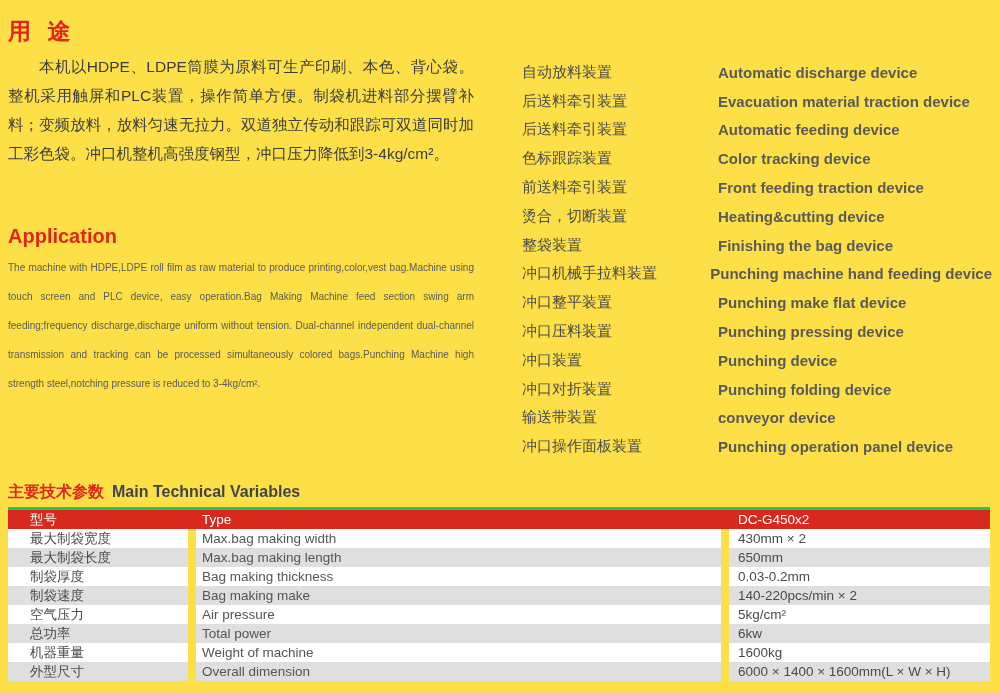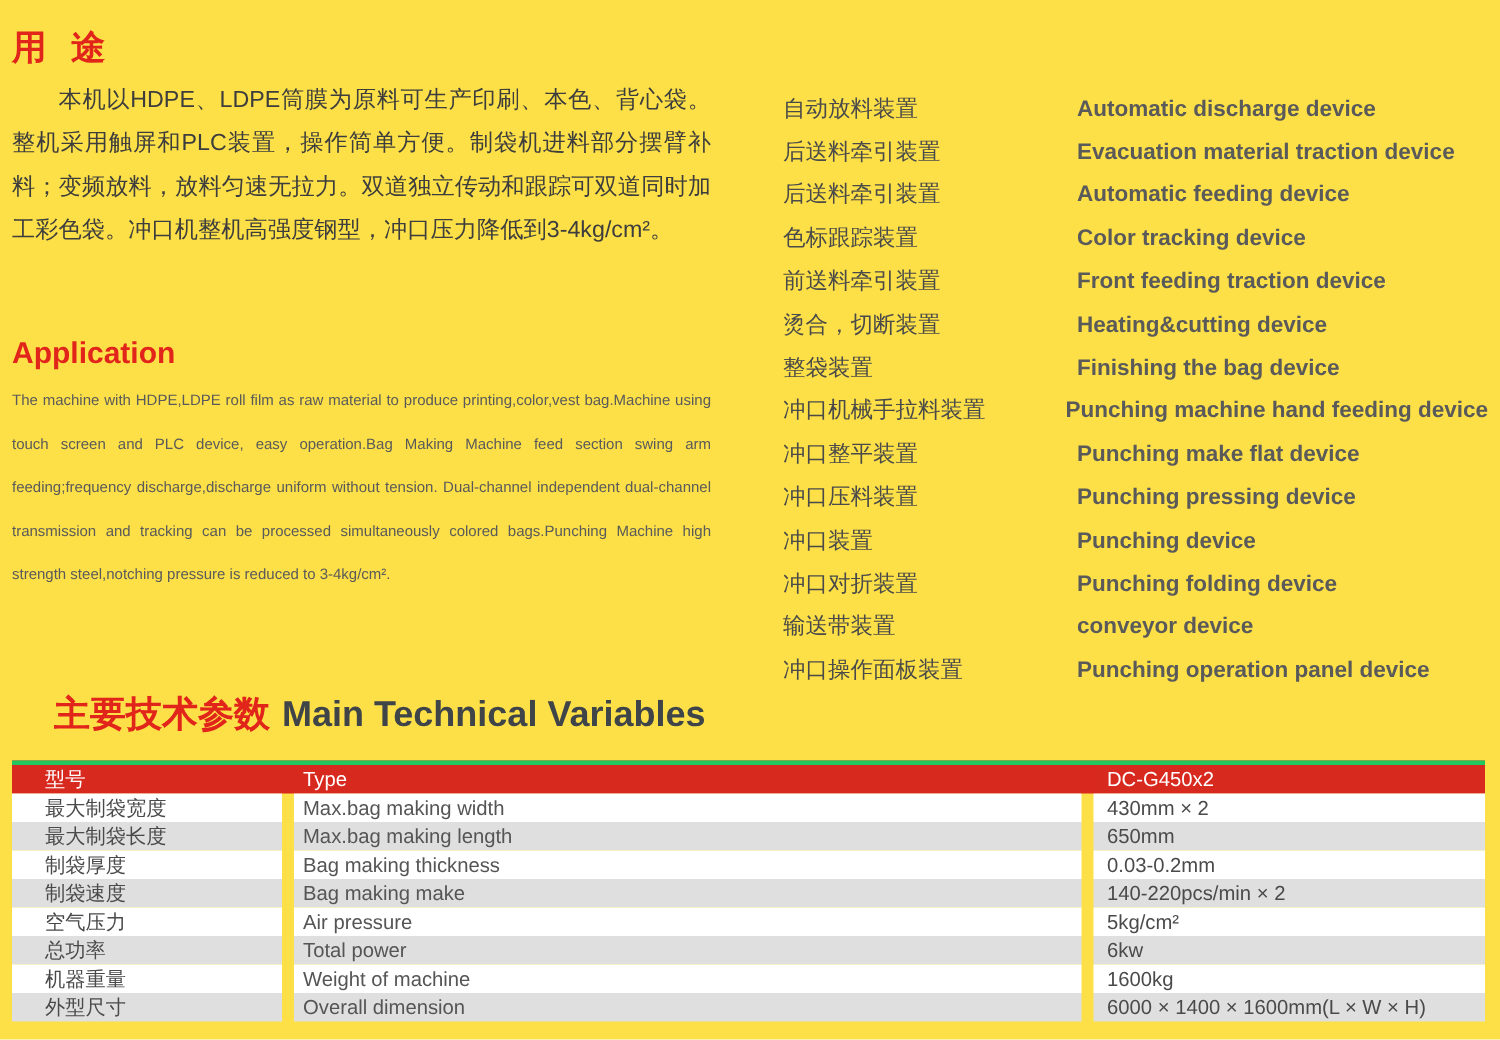--- a/index.html
+++ b/index.html
@@ -30,21 +30,21 @@
   .devices{
     position:absolute;left:522px;top:58px;width:470px;
   }
   .device-row{
     display:flex;height:28.8px;align-items:center;
   }
   .device-zh{width:196px;font-size:15px;color:#4a4a4a;}
   .device-en{font-size:15px;color:#5a5a5a;white-space:nowrap;font-weight:bold;}
   
   .specs-title{
-    position:absolute;left:8px;top:460px;font-size:24px;font-weight:bold;margin-left:28px;
+    position:absolute;left:8px;top:482px;font-size:16px;font-weight:bold;
   }
   .specs-title .zh{color:#e1251b;margin-right:8px;}
   .specs-title .en{color:#3f4448;}
   .spec-table{
     position:absolute;left:8px;top:507px;width:982px;
   }
   .spec-header{
     display:flex;height:19px;line-height:19px;
     background:#d8291f;border-top:3px solid #22c55e;
     color:#ffffff;font-size:13.5px;

